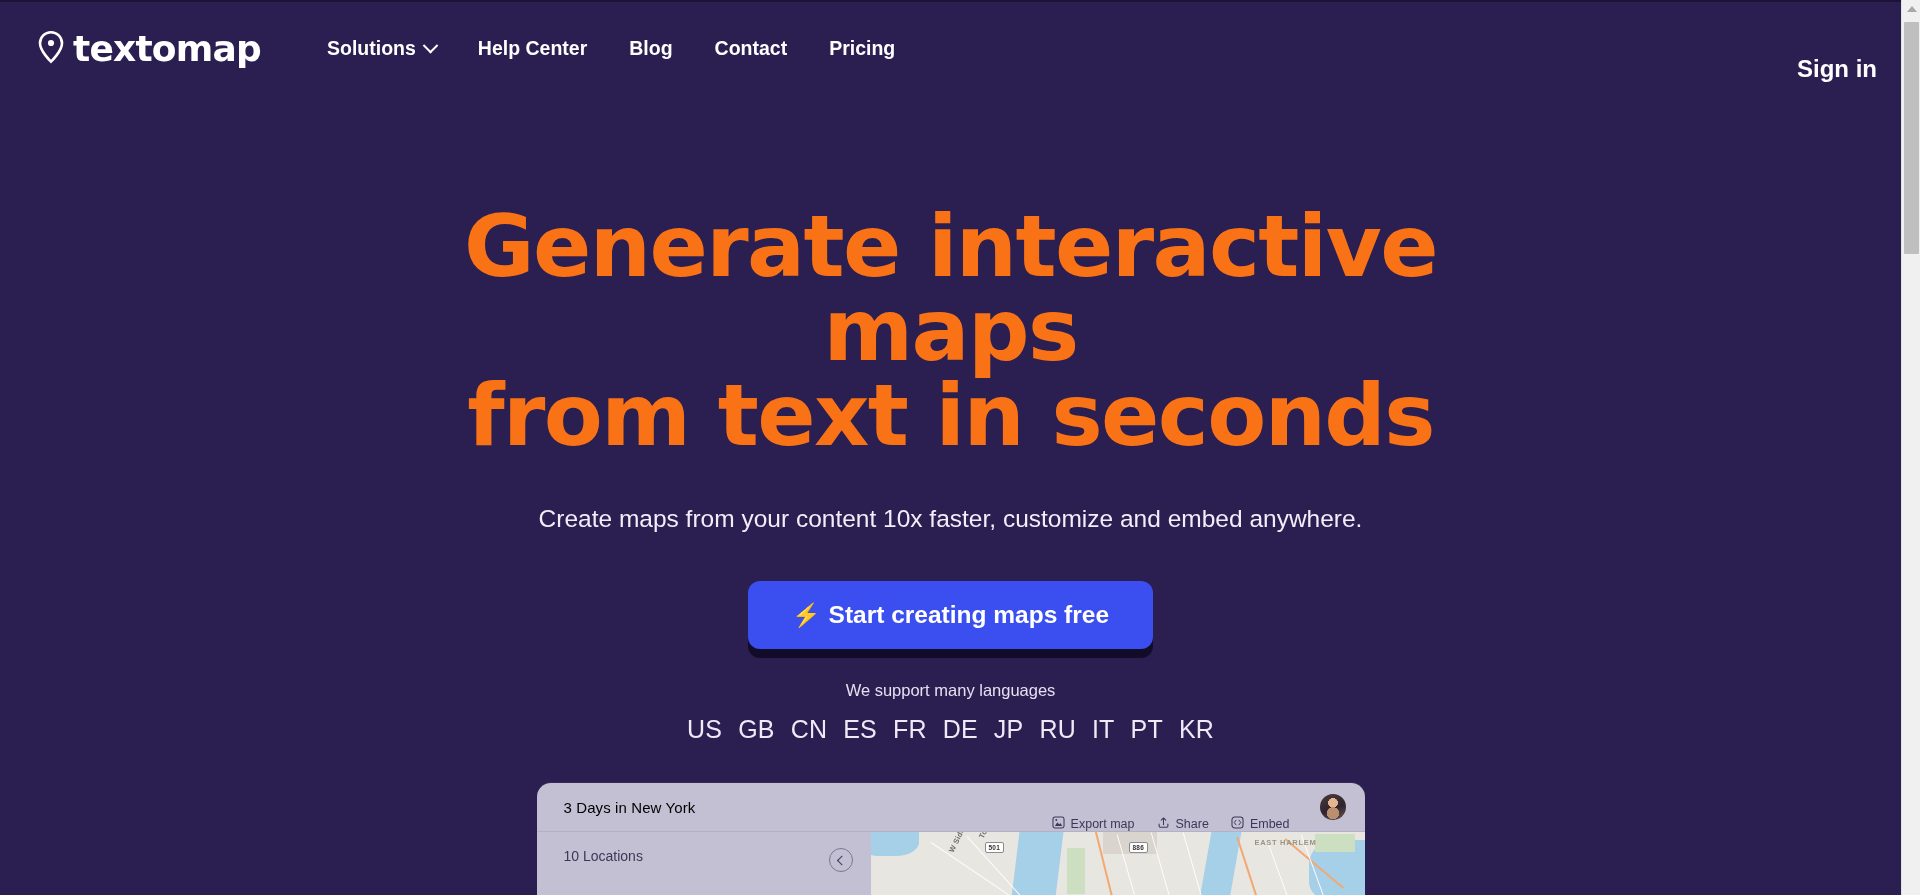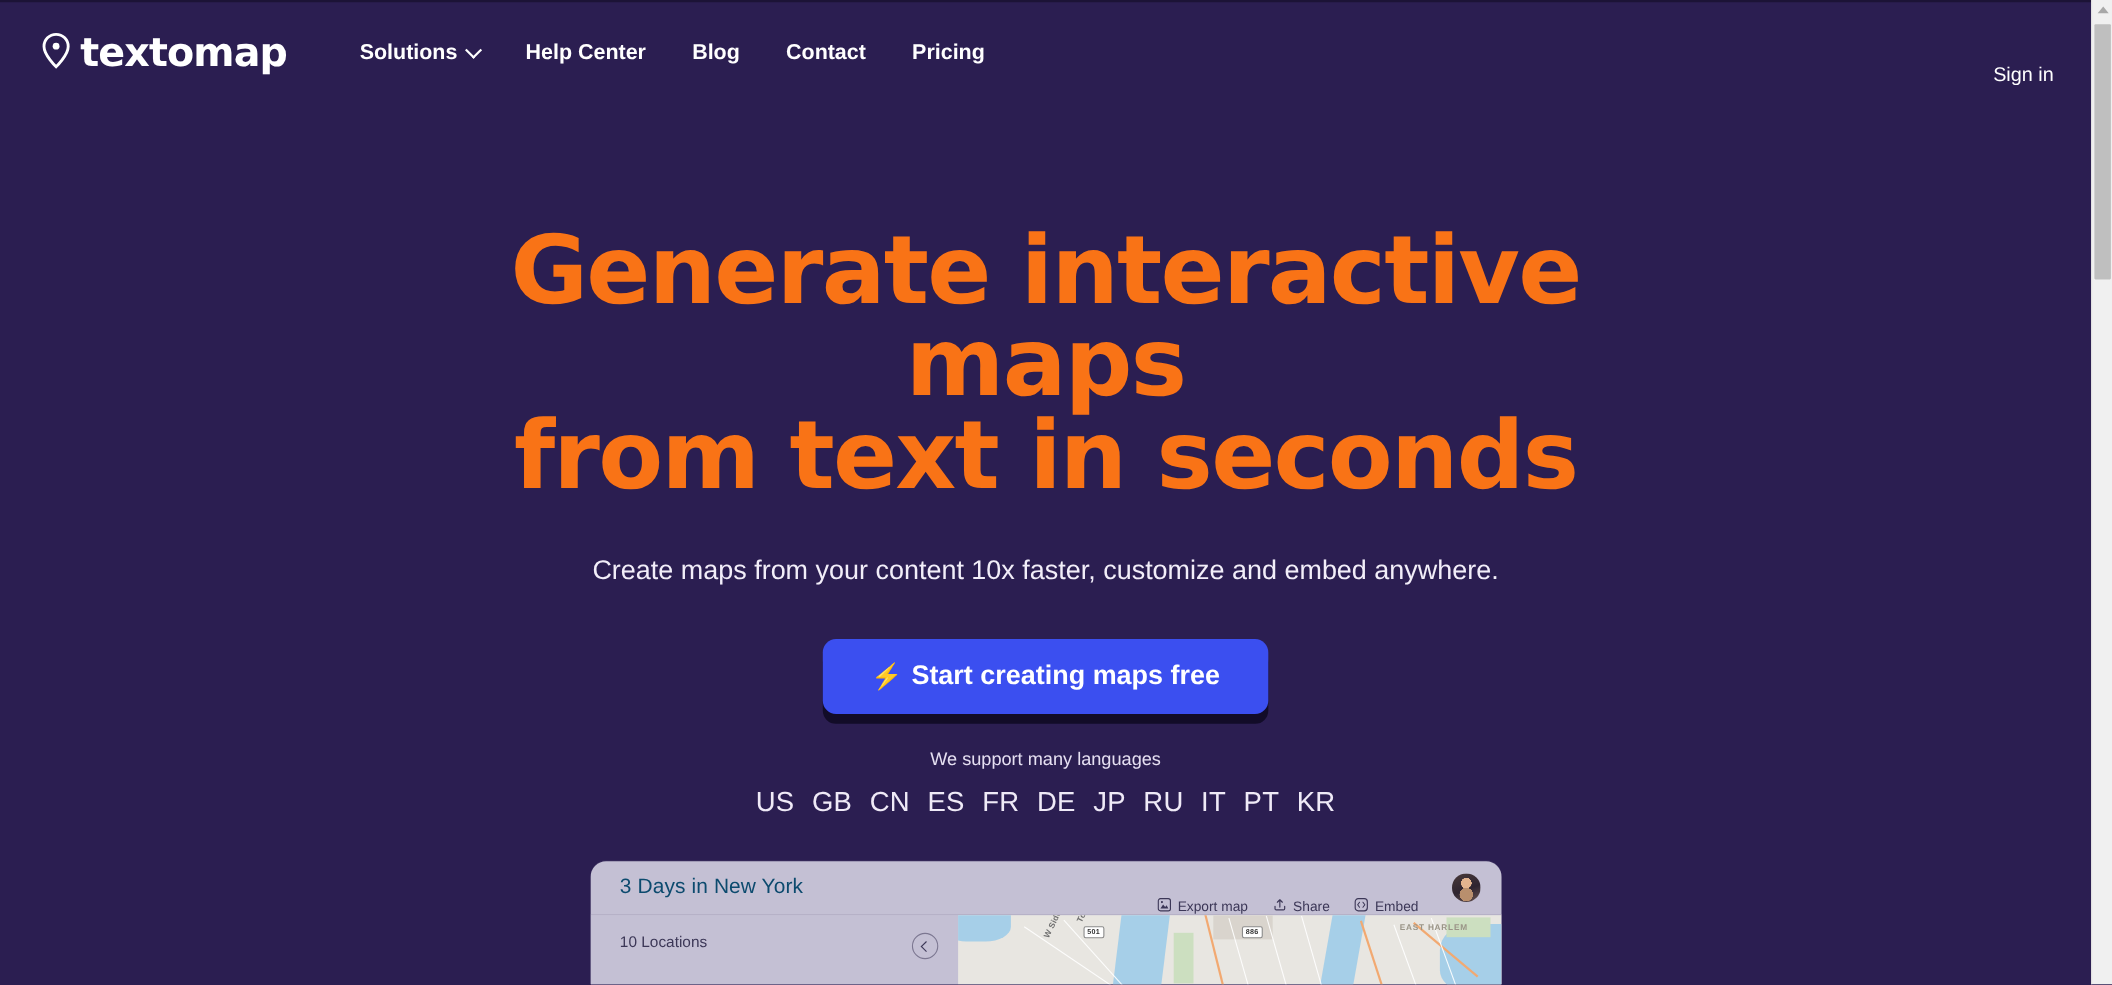--- a/index.html
+++ b/index.html
@@ -26,21 +26,21 @@
     height: 895px;
     background: #2b1e51;
     overflow: hidden;
   }
 
   
   .navbar {
     height: 97px;
     display: flex;
     align-items: center;
-    padding: 0 30px 0 36px;
+    padding: 0 20px 0 36px;
   }
 
   .logo {
     display: flex;
     align-items: center;
     gap: 7px;
     cursor: pointer;
     margin-right: 45px;
   }
   .logo-pin { display: block; }
@@ -73,22 +73,22 @@
   .chev {
     display: inline-block;
     width: 11px; height: 11px;
     border-right: 2.4px solid #fff;
     border-bottom: 2.4px solid #fff;
     transform: rotate(45deg) translate(-2px,-2px);
   }
 
   .nav-right { margin-left: auto; }
   .signin {
-    font-size: 18px;
-    font-weight: 400;
+    font-size: 24px;
+    font-weight: 700;
     color: #ffffff;
     cursor: pointer;
     padding: 8px 4px;
     white-space: nowrap;
     margin-top: 40px;
   }
 
   
   .hero {
     text-align: center;
@@ -175,22 +175,22 @@
   }
 
   .pv-header {
     height: 49px;
     display: flex;
     align-items: center;
     padding: 0 19px 0 27px;
     border-bottom: 1px solid #b5b0c6;
   }
   .pv-title {
-    font-size: 19px;
-    color: #0c4a6e;
+    font-size: 15px;
+    color: #000000;
     font-weight: 500;
     letter-spacing: .1px;
   }
   .pv-tools {
     margin-left: auto;
     display: flex;
     align-items: center;
     gap: 22px;
   }
   .pv-tool {
@@ -487,21 +487,21 @@
             <div class="rd-w" style="left:96px;  top:4px;  width:120px; transform:rotate(48deg);"></div>
             <div class="rd-w" style="left:246px; top:2px;  width:96px;  transform:rotate(74deg);"></div>
             <div class="rd-w" style="left:280px; top:0px;  width:96px;  transform:rotate(74deg);"></div>
             <div class="rd-w" style="left:312px; top:0px;  width:96px;  transform:rotate(74deg);"></div>
             <div class="rd-w" style="left:396px; top:8px;  width:86px;  transform:rotate(70deg);"></div>
             <div class="rd-w" style="left:430px; top:2px;  width:86px;  transform:rotate(70deg);"></div>
 
             <div class="shield" style="left:114px; top:10px;">501</div>
             <div class="shield" style="left:258px; top:10px;">886</div>
 
-            <div class="map-label small" style="left:402px; top:6px; color:#9a9487; font-weight:700; letter-spacing:.7px;">EAST HARLEM</div>
+            <div class="map-label small" style="left:384px; top:6px; color:#9a9487; font-weight:700; letter-spacing:.7px;">EAST HARLEM</div>
 
             <div class="map-label small vert" style="left:76px; top:18px;">W Side Ave</div>
             <div class="map-label small vert" style="left:106px; top:4px;">Tonn</div>
 
           </div>
         </div>
 
       </div>
     </div>
   </section>

